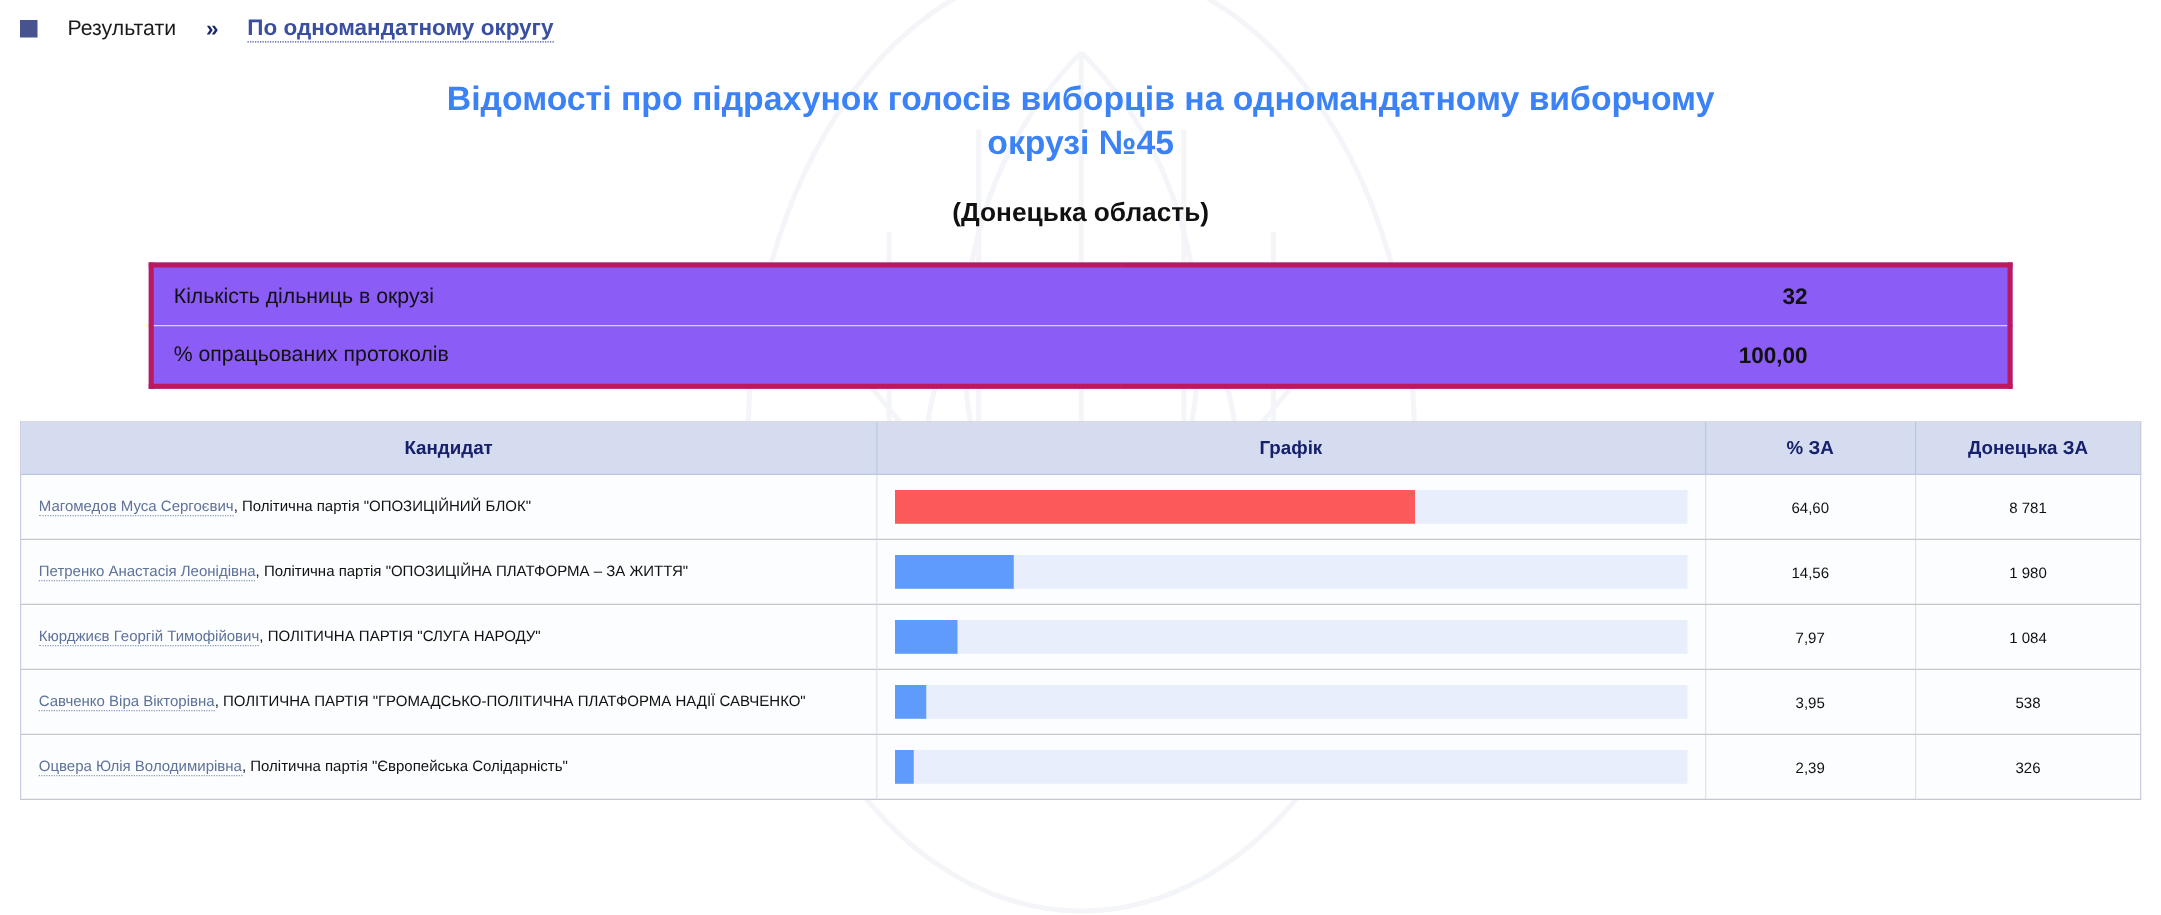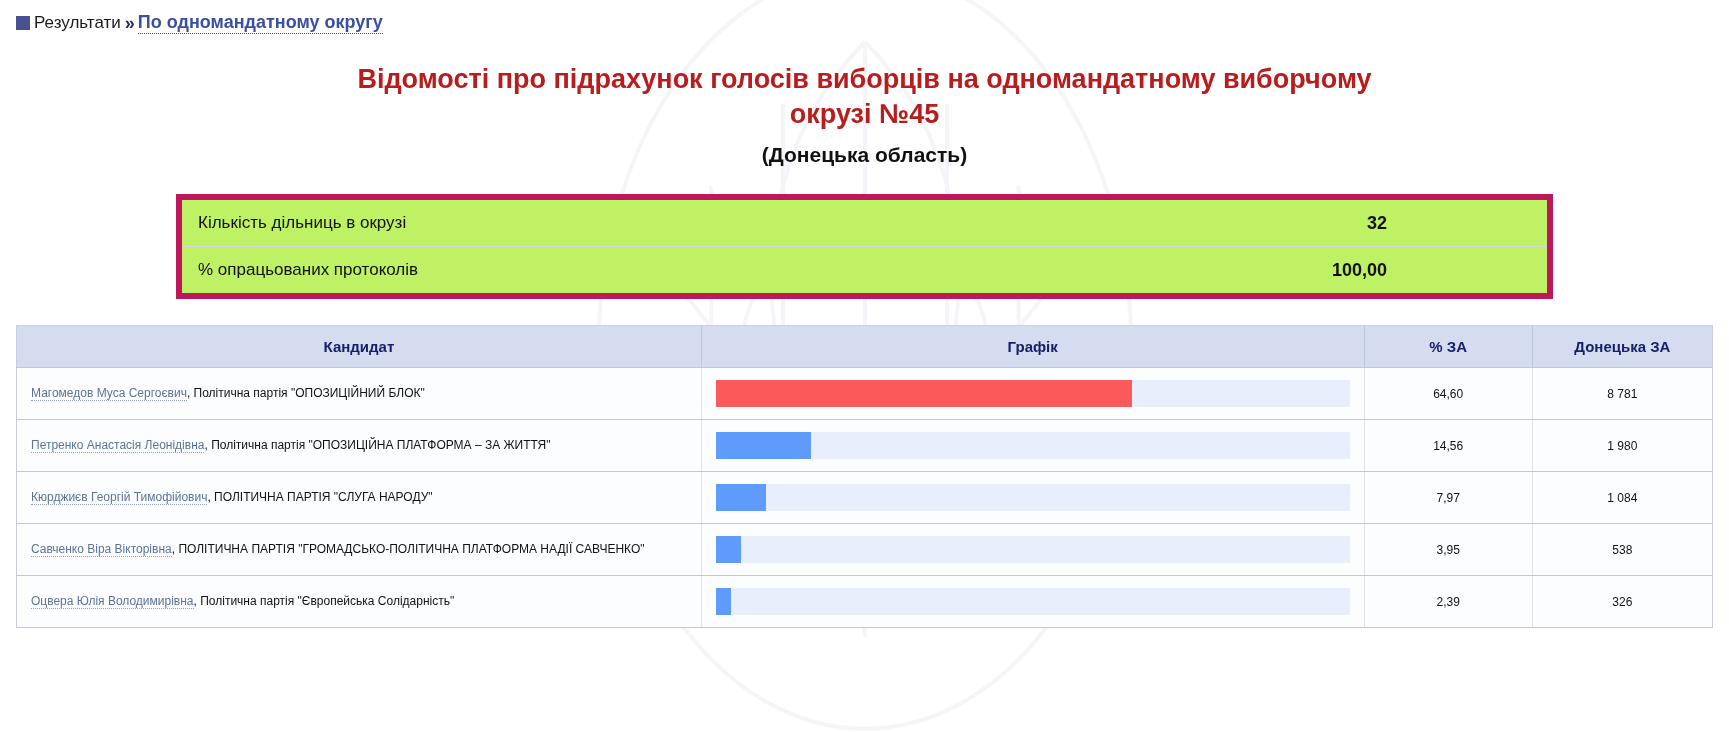--- a/index.html
+++ b/index.html
@@ -28,21 +28,21 @@
     pointer-events: none;
     z-index: 0;
   }
 
   .page { position: relative; z-index: 1; }
 
   
   .breadcrumb {
     display: flex;
     align-items: center;
-    gap: 4px;
+    gap: 24px;
     padding: 10px 0 0 16px;
     font-size: 17px;
     height: 26px;
   }
   .bc-marker {
     width: 14px;
     height: 14px;
     background: #47538f;
     display: inline-block;
     flex: 0 0 auto;
@@ -62,38 +62,38 @@
     cursor: pointer;
     text-decoration: none;
   }
 
   
   .title-block { text-align: center; margin-top: 26px; }
   .main-title {
     font-size: 27px;
     font-weight: bold;
     line-height: 1.28;
-    color: #b91c1c;
+    color: #3b82f6;
     max-width: 1060px;
     margin: 0 auto;
   }
   .sub-title {
     font-size: 21px;
     font-weight: bold;
-    margin-top: 12px;
+    margin-top: 28px;
     color: #111;
   }
 
   
   .summary {
-    width: 1377px;
+    width: 1491px;
     margin: 27px auto 0 auto;
     border-collapse: collapse;
-    border: 6px solid #be185d;
-    background: #bef264;
+    border: 4px solid #be185d;
+    background: #8b5cf6;
   }
   .summary td {
     border-bottom: 1px solid #d4d8dd;
     padding: 12px 16px;
     font-size: 17px;
     height: 22px;
   }
   .summary tr:last-child td { border-bottom: none; }
   .summary td.label { text-align: left; color: #111; }
   .summary td.value {

